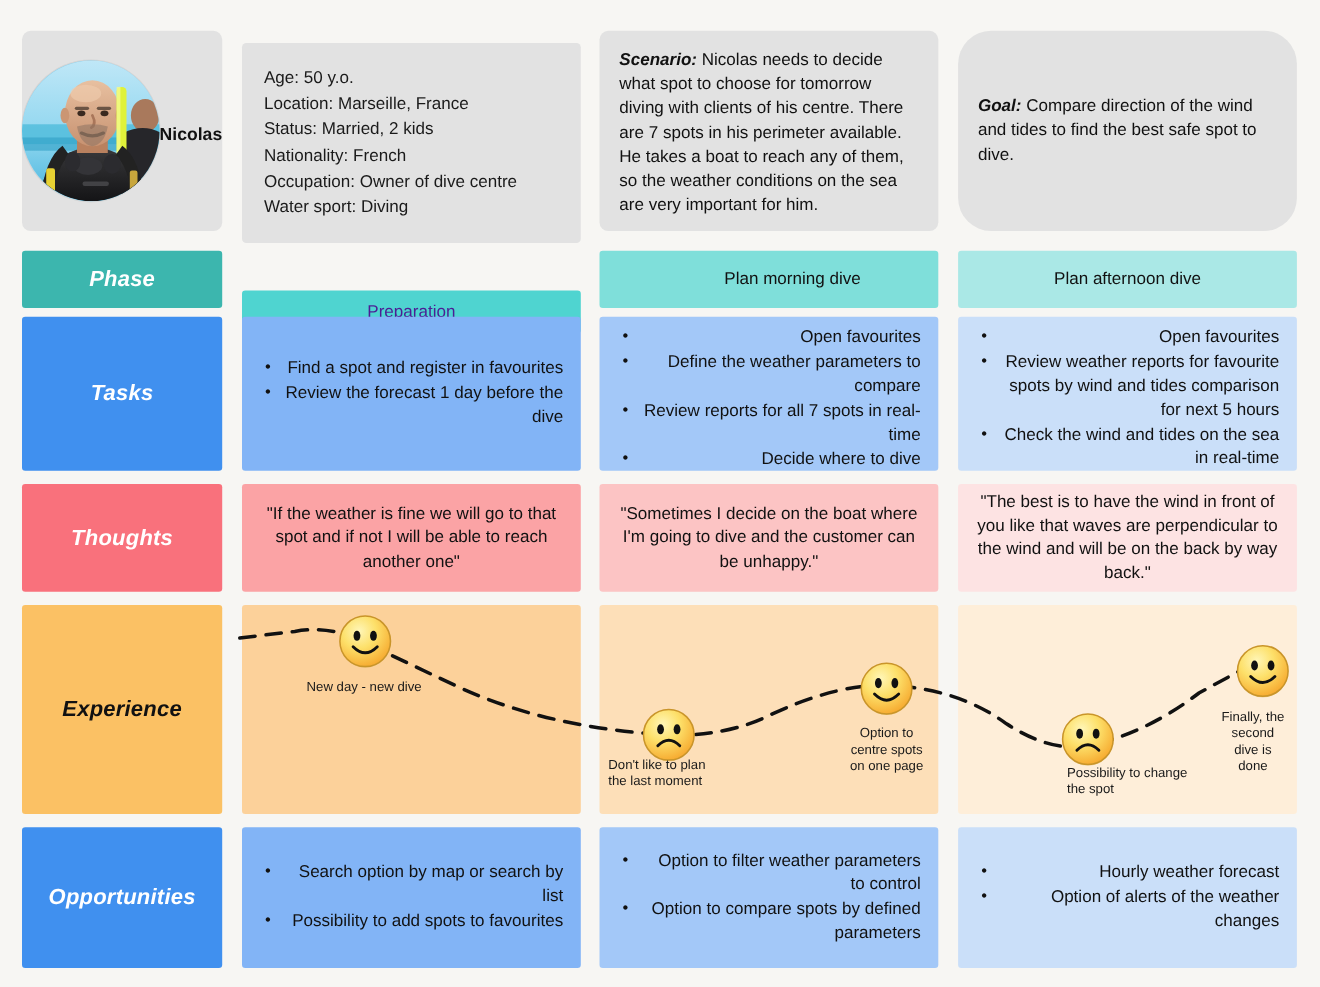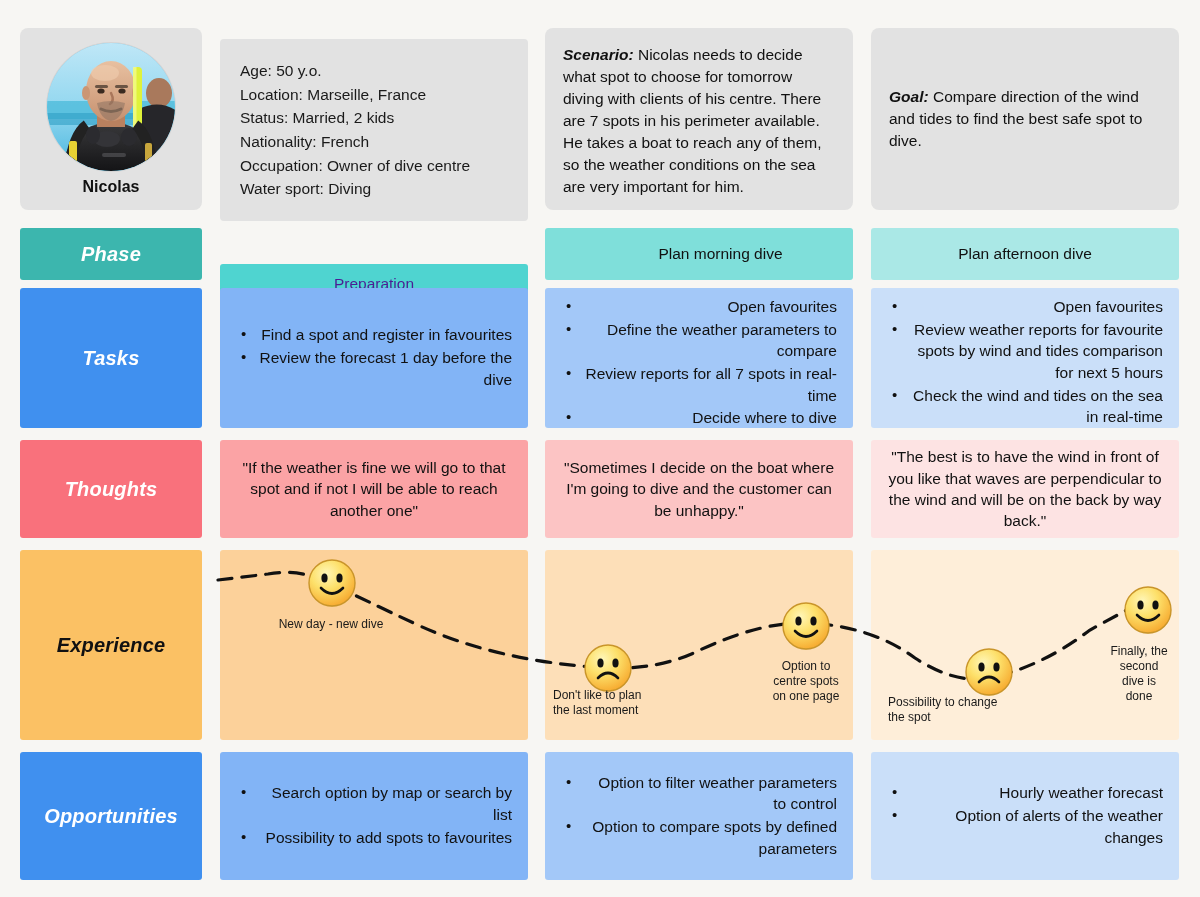--- a/index.html
+++ b/index.html
@@ -35,21 +35,20 @@
     font-weight: bold;
     color: #ffffff;
     font-size: 20px;
     letter-spacing: .2px;
   }
 
   
   .persona-card {
     background: #e2e2e2;
     display: flex;
-    flex-direction: column;
     align-items: center;
     justify-content: center;
     border-radius: 8px;
   }
   .avatar {
     width: 128px;
     height: 128px;
     border-radius: 50%;
     overflow: hidden;
     position: relative;
@@ -242,21 +241,21 @@
     <div class="info-line">Status: Married, 2 kids</div>
     <div class="info-line">Nationality: French</div>
     <div class="info-line">Occupation: Owner of dive centre</div>
     <div class="info-line">Water sport: Diving</div>
   </div>
 
   <div class="cell text-card" style="left:545px;top:28px;width:308px;height:182px;">
     <div class="para"><b>Scenario:</b><span> Nicolas needs to decide what spot to choose for tomorrow diving with clients of his centre. There are 7 spots in his perimeter available. He takes a boat to reach any of them, so the weather conditions on the sea are very important for him.</span></div>
   </div>
 
-  <div class="cell text-card centered" style="left:871px;top:28px;width:308px;height:182px;">
+  <div class="cell text-card centered" style="left:871px;top:28px;width:308px;height:182px;border-radius:30px;">
     <div class="para"><b>Goal:</b><span> Compare direction of the wind and tides to find the best safe spot to dive.</span></div>
   </div>
 
   <div class="cell rowlabel" style="left:20px;top:228px;width:182px;height:52px;background:#3cb6ae;">Phase</div>
   <div class="cell" style="left:220px;top:228px;width:308px;height:39px;background:#4fd4d0;display:flex;align-items:center;justify-content:center;font-size:15.5px;color:#4c1d95;margin-top:36px;">Preparation</div>
   <div class="cell" style="left:545px;top:228px;width:308px;height:52px;background:#7fdfda;display:flex;align-items:center;justify-content:center;font-size:15.5px;color:#111;padding-left:43px;">Plan morning dive</div>
   <div class="cell" style="left:871px;top:228px;width:308px;height:52px;background:#aae8e6;display:flex;align-items:center;justify-content:center;font-size:15.5px;color:#111;">Plan afternoon dive</div>
 
   <div class="cell rowlabel" style="left:20px;top:288px;width:182px;height:140px;background:#4090ef;">Tasks</div>
 
@@ -356,21 +355,21 @@
 
     <div class="emoji" style="left:963px;top:646px;">
       <svg viewBox="0 0 52 52" width="52" height="52">
         <circle cx="26" cy="27" r="23" fill="#c99a2e" opacity=".35"></circle>
         <circle cx="26" cy="26" r="23" fill="url(#faceg)" stroke="#c9952a" stroke-width="1.4"></circle>
         <ellipse cx="18.5" cy="21" rx="3.1" ry="4.6" fill="#111"></ellipse>
         <ellipse cx="33.5" cy="21" rx="3.1" ry="4.6" fill="#111"></ellipse>
         <path d="M16 36 q10 -10 20 0" stroke="#111" stroke-width="2.6" fill="none" stroke-linecap="round"></path>
       </svg>
     </div>
-    <div class="exp-caption" style="left:888px;top:695px;width:140px;text-align:left;">Possibility to change
+    <div class="exp-caption" style="left:970px;top:695px;width:140px;text-align:left;">Possibility to change
 the spot</div>
 
     <div class="emoji" style="left:1122px;top:584px;">
       <svg viewBox="0 0 52 52" width="52" height="52">
         <circle cx="26" cy="27" r="23" fill="#c99a2e" opacity=".35"></circle>
         <circle cx="26" cy="26" r="23" fill="url(#faceg)" stroke="#c9952a" stroke-width="1.4"></circle>
         <ellipse cx="18.5" cy="21" rx="3.1" ry="4.6" fill="#111"></ellipse>
         <ellipse cx="33.5" cy="21" rx="3.1" ry="4.6" fill="#111"></ellipse>
         <path d="M15 31 q11 11 22 0" stroke="#111" stroke-width="2.6" fill="none" stroke-linecap="round"></path>
       </svg>

